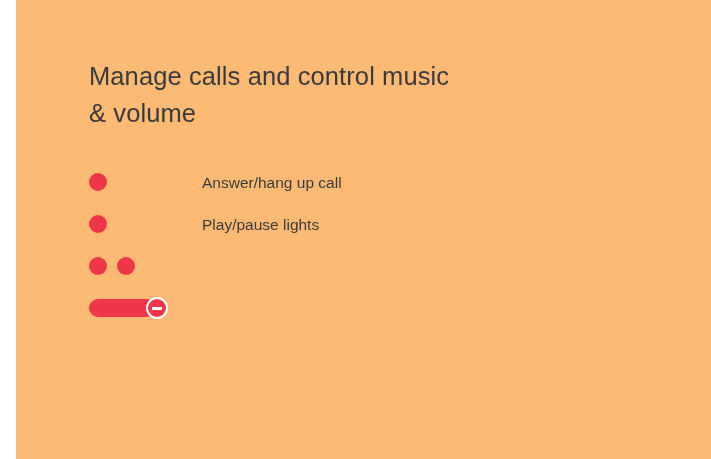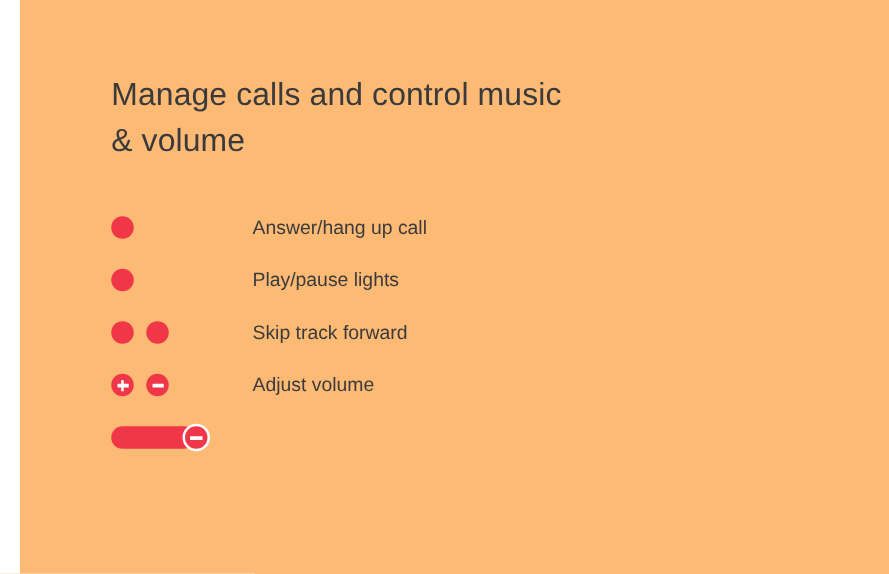--- a/index.html
+++ b/index.html
@@ -174,31 +174,23 @@
         <span class="dot"></span>
       </div>
       <div class="legend-label">Play/pause lights</div>
     </div>
 
     <div class="legend-row">
       <div class="gesture">
         <span class="dot"></span>
         <span class="dot"></span>
       </div>
-      <div class="legend-label">Skip track forward</div>
-    </div>
-
-
-    <div class="legend-row">
-      <div class="gesture">
-        <span class="sym sym-plus"></span>
-        <span class="sym sym-minus"></span>
-      </div>
-      <div class="legend-label">Adjust volume</div>
-    </div>
+    </div>
+
+
 
     <div class="legend-row">
       <div class="gesture">
         <span class="pill">
           <span class="pill-bar"></span>
           <span class="pill-knob"></span>
         </span>
       </div>
     </div>
 

